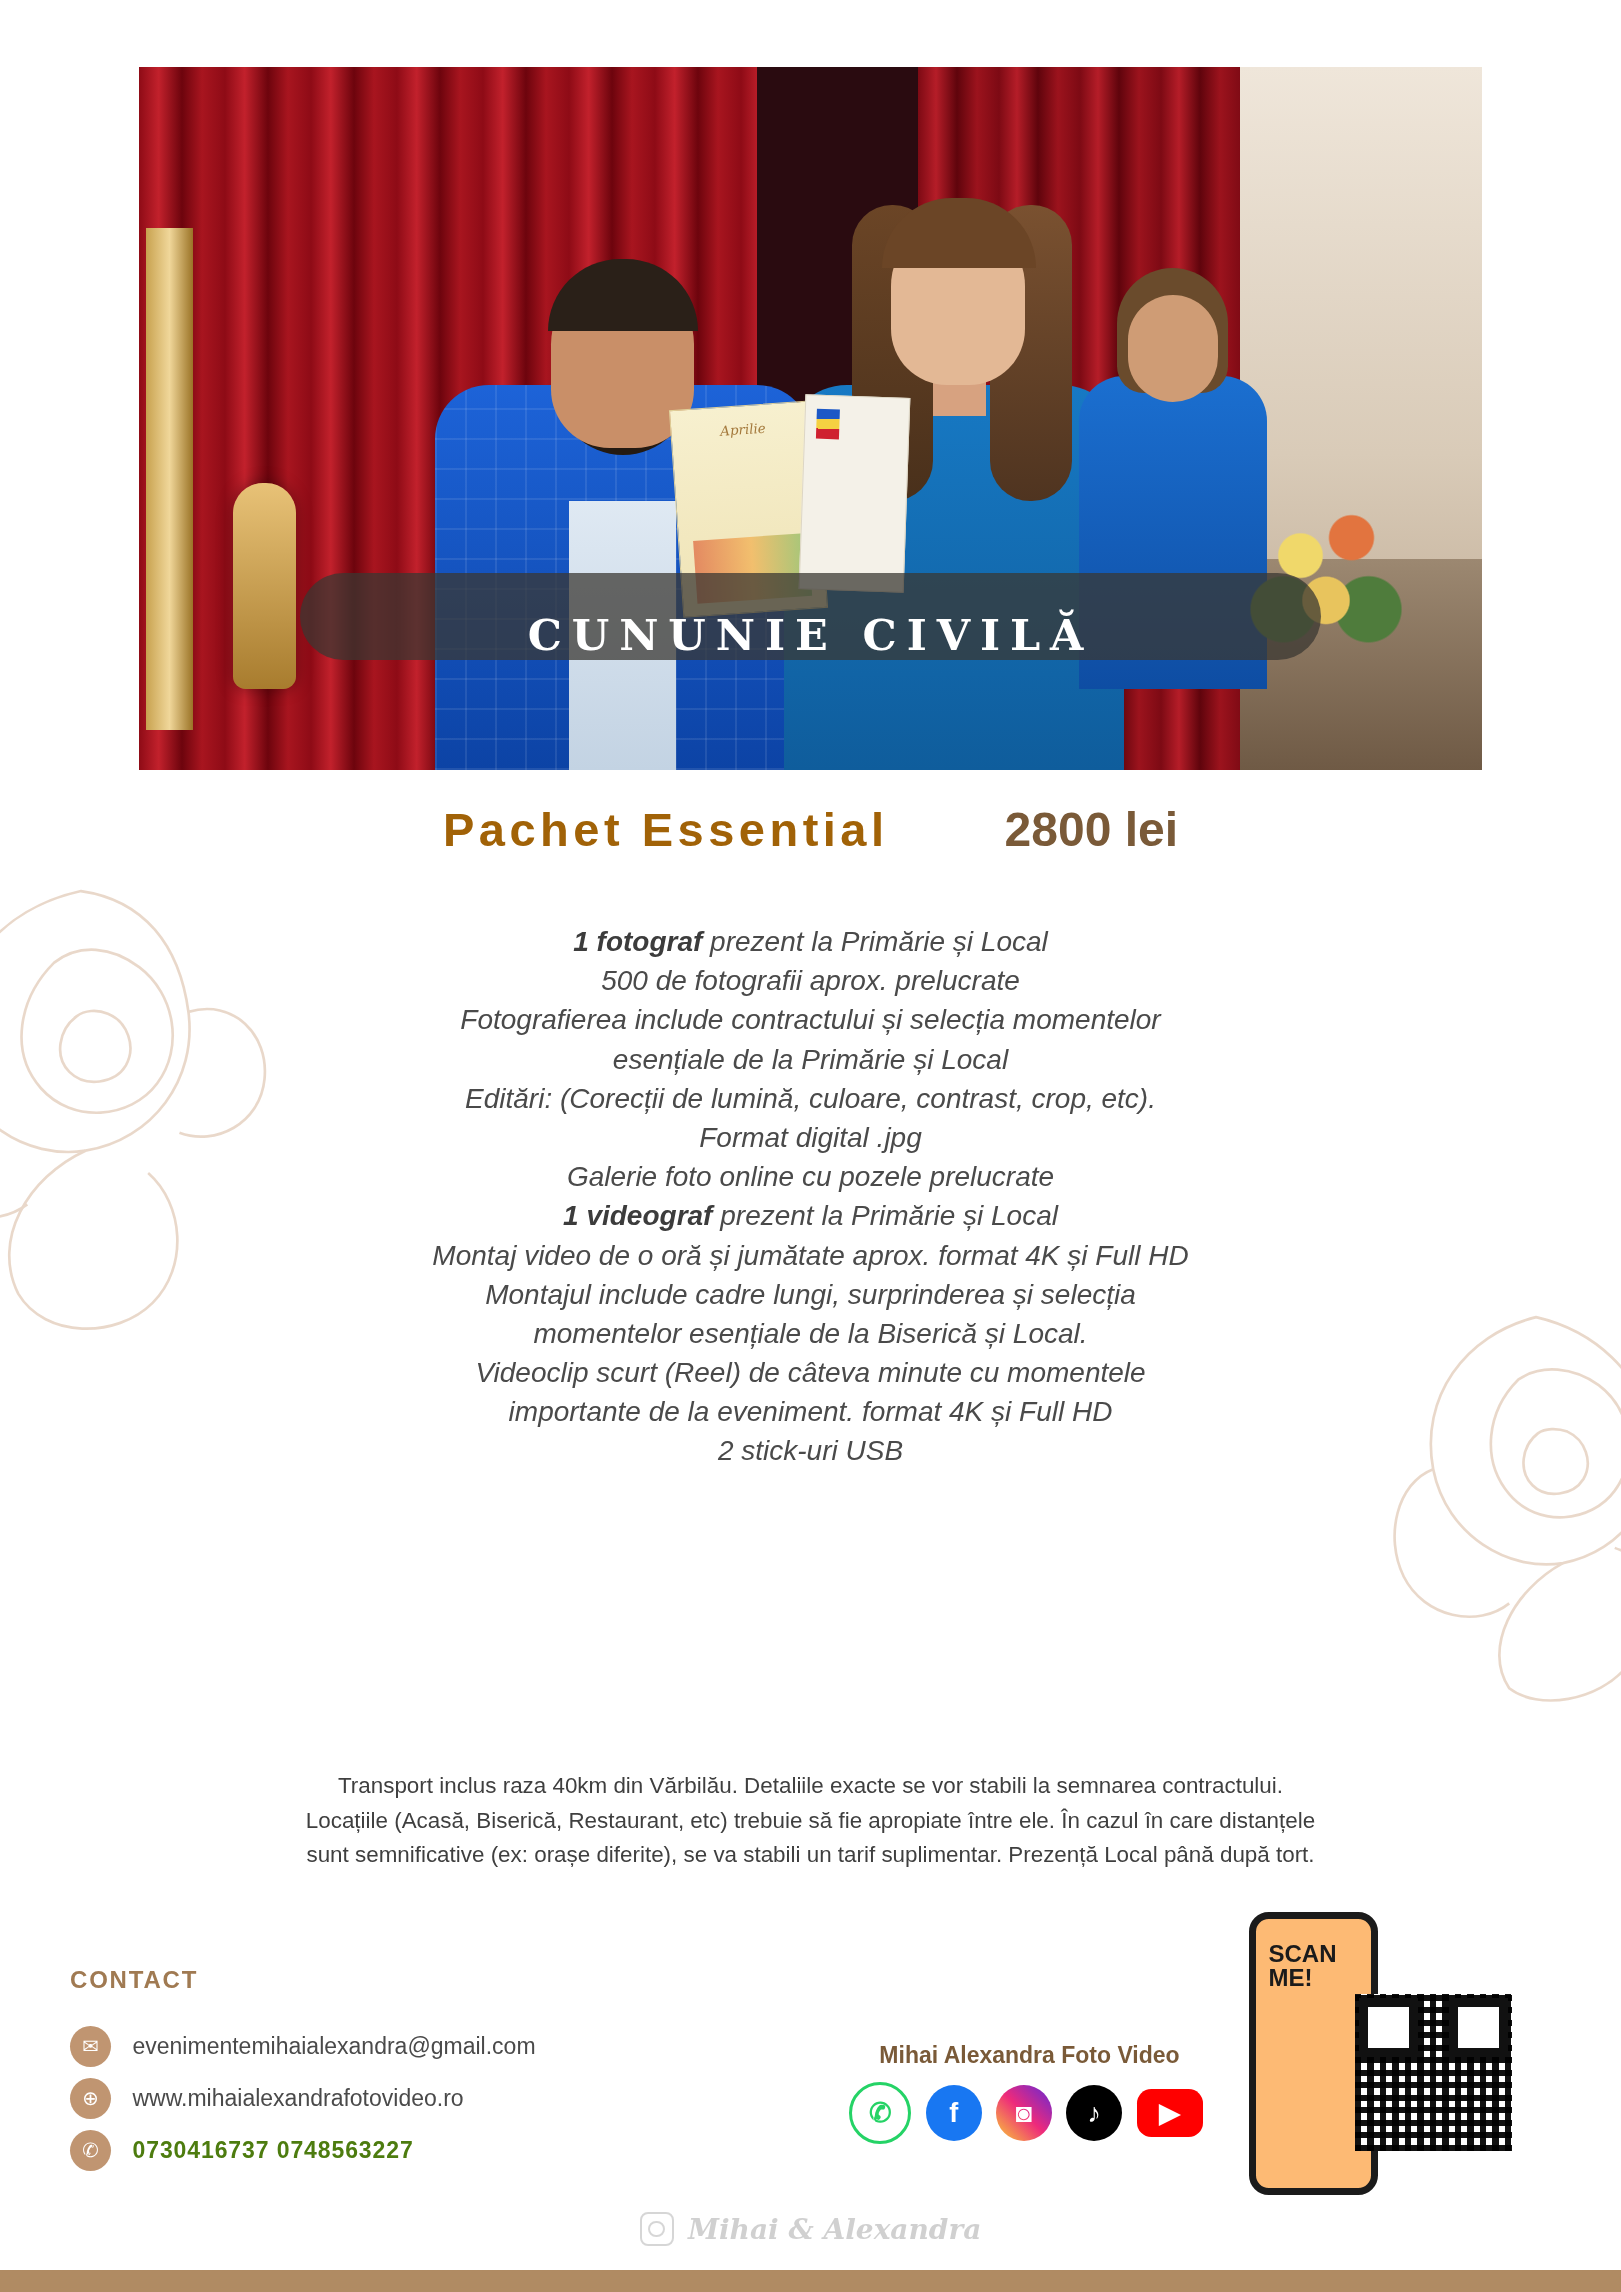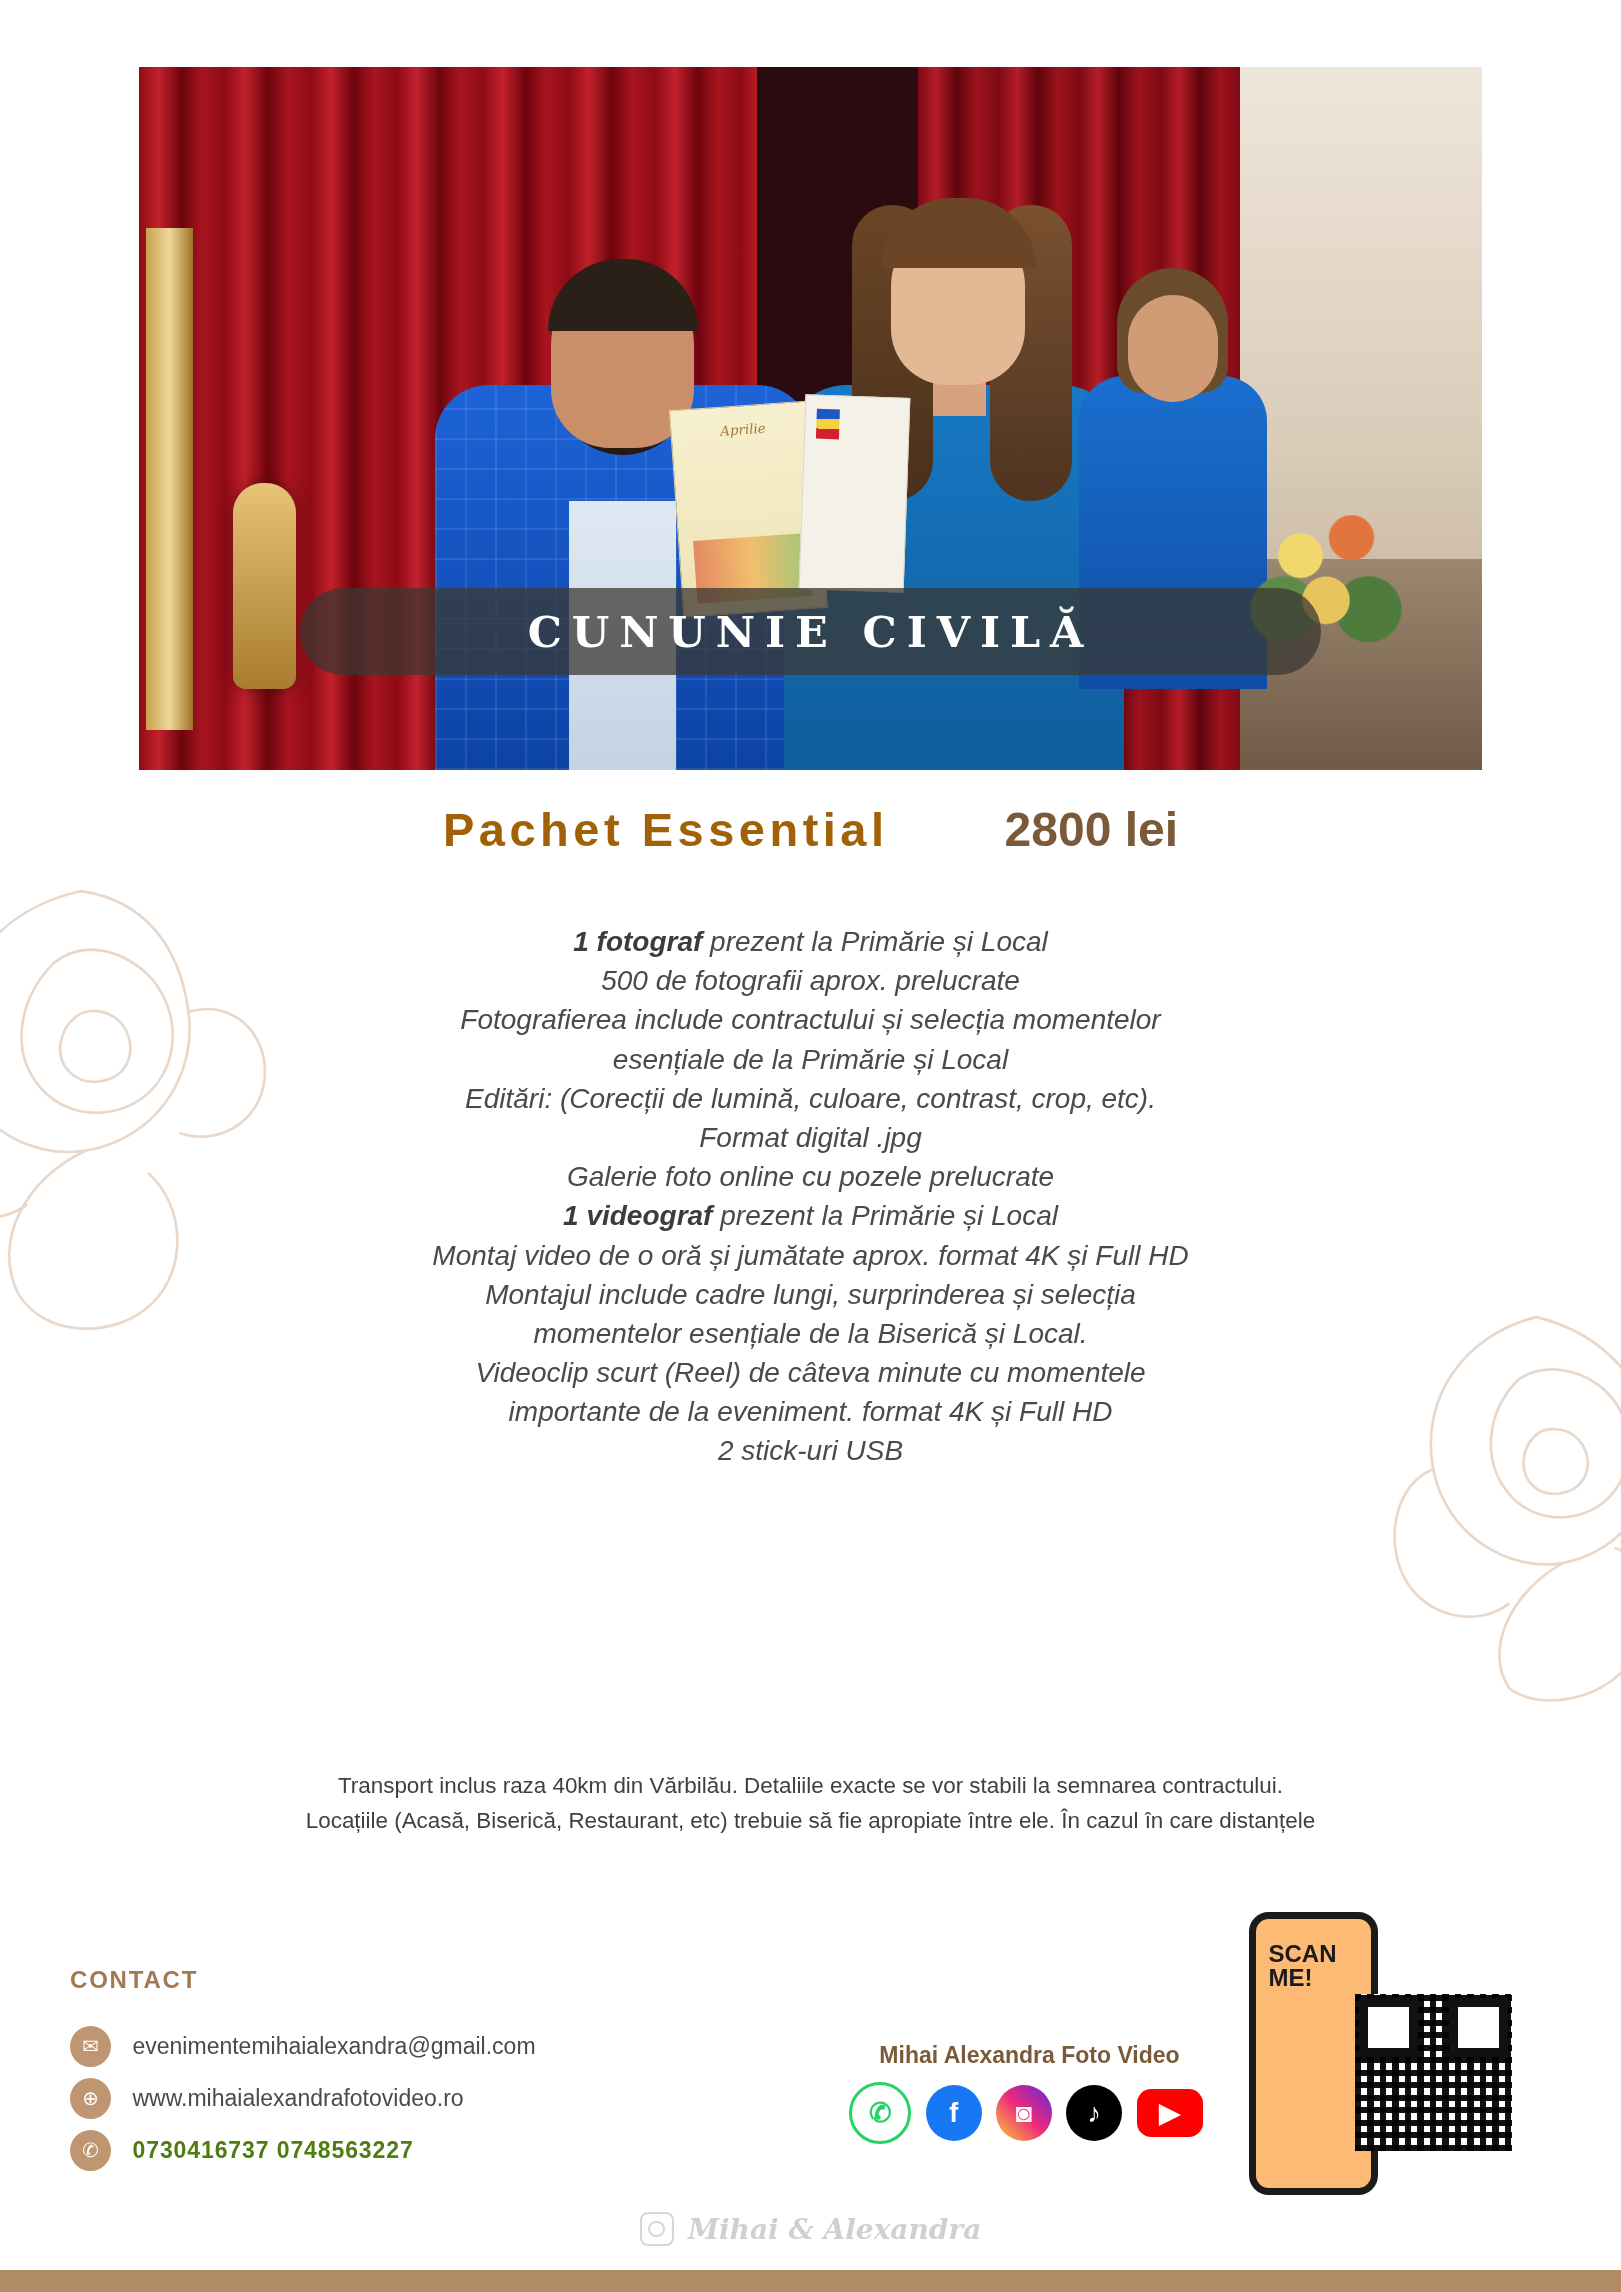--- a/index.html
+++ b/index.html
@@ -169,27 +169,27 @@
   .bouquet2 {
     position: absolute; left: 788px; bottom: 36px; width: 206px; height: 170px;
     background: radial-gradient(circle at 40% 45%, #d65a63 0 15%, rgba(0,0,0,0) 16%),
                 radial-gradient(circle at 65% 60%, #e08a5a 0 14%, rgba(0,0,0,0) 15%),
                 radial-gradient(circle at 30% 72%, #4d7a3b 0 19%, rgba(0,0,0,0) 20%);
     opacity: .95;
   }
   #hero-title-pill {
     position: absolute;
     left: 161px;
-    top: 521px;
+    top: 506px;
     width: 1021px;
     height: 87px;
     background: rgba(58,55,50,.74);
     border-radius: 47px;
     display: flex;
-    align-items: center;
+    align-items: flex-end;
     justify-content: center;
   }
   #hero-title-pill span {
     font-family: "DejaVu Serif", serif;
     font-weight: 700;
     font-size: 43px;
     letter-spacing: 9.9px;
     color: #ffffff;
   }
 
@@ -452,20 +452,21 @@
     <div class="line">Montajul include cadre lungi, surprinderea și selecția</div>
     <div class="line">momentelor esențiale de la Biserică și Local.</div>
     <div class="line">Videoclip scurt (Reel) de câteva minute cu momentele</div>
     <div class="line">importante de la eveniment. format 4K și Full HD</div>
     <div class="line">2 stick-uri USB</div>
   </div>
 
 <div id="note">
     <div>Transport inclus raza 40km din Vărbilău. Detaliile exacte se vor stabili la semnarea contractului.</div>
     <div>Locațiile (Acasă, Biserică, Restaurant, etc) trebuie să fie apropiate între ele. În cazul în care distanțele</div>
+    <div>sunt semnificative (ex: orașe diferite), se va stabili un tarif suplimentar. Prezență Local până după tort.</div>
   </div>
 
 <div id="contact-title">CONTACT</div>
 
 <div class="contact-row" id="contact-email">
   <span class="cbadge">✉</span>
   <span class="ctext">evenimentemihaialexandra@gmail.com</span>
 </div>
 
 <div class="contact-row" id="contact-web">

